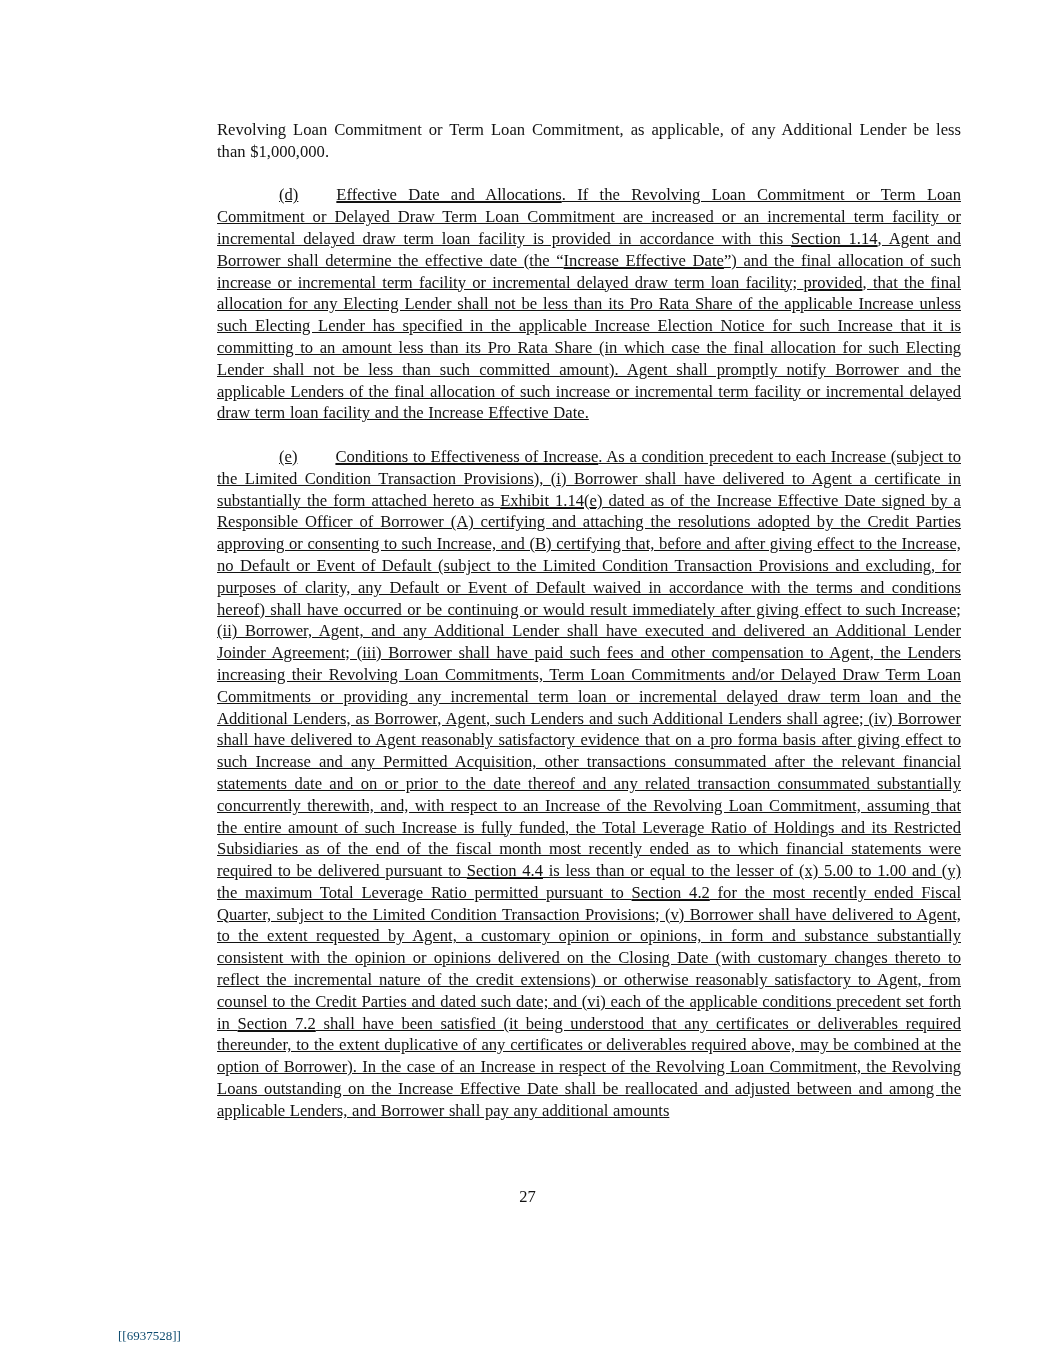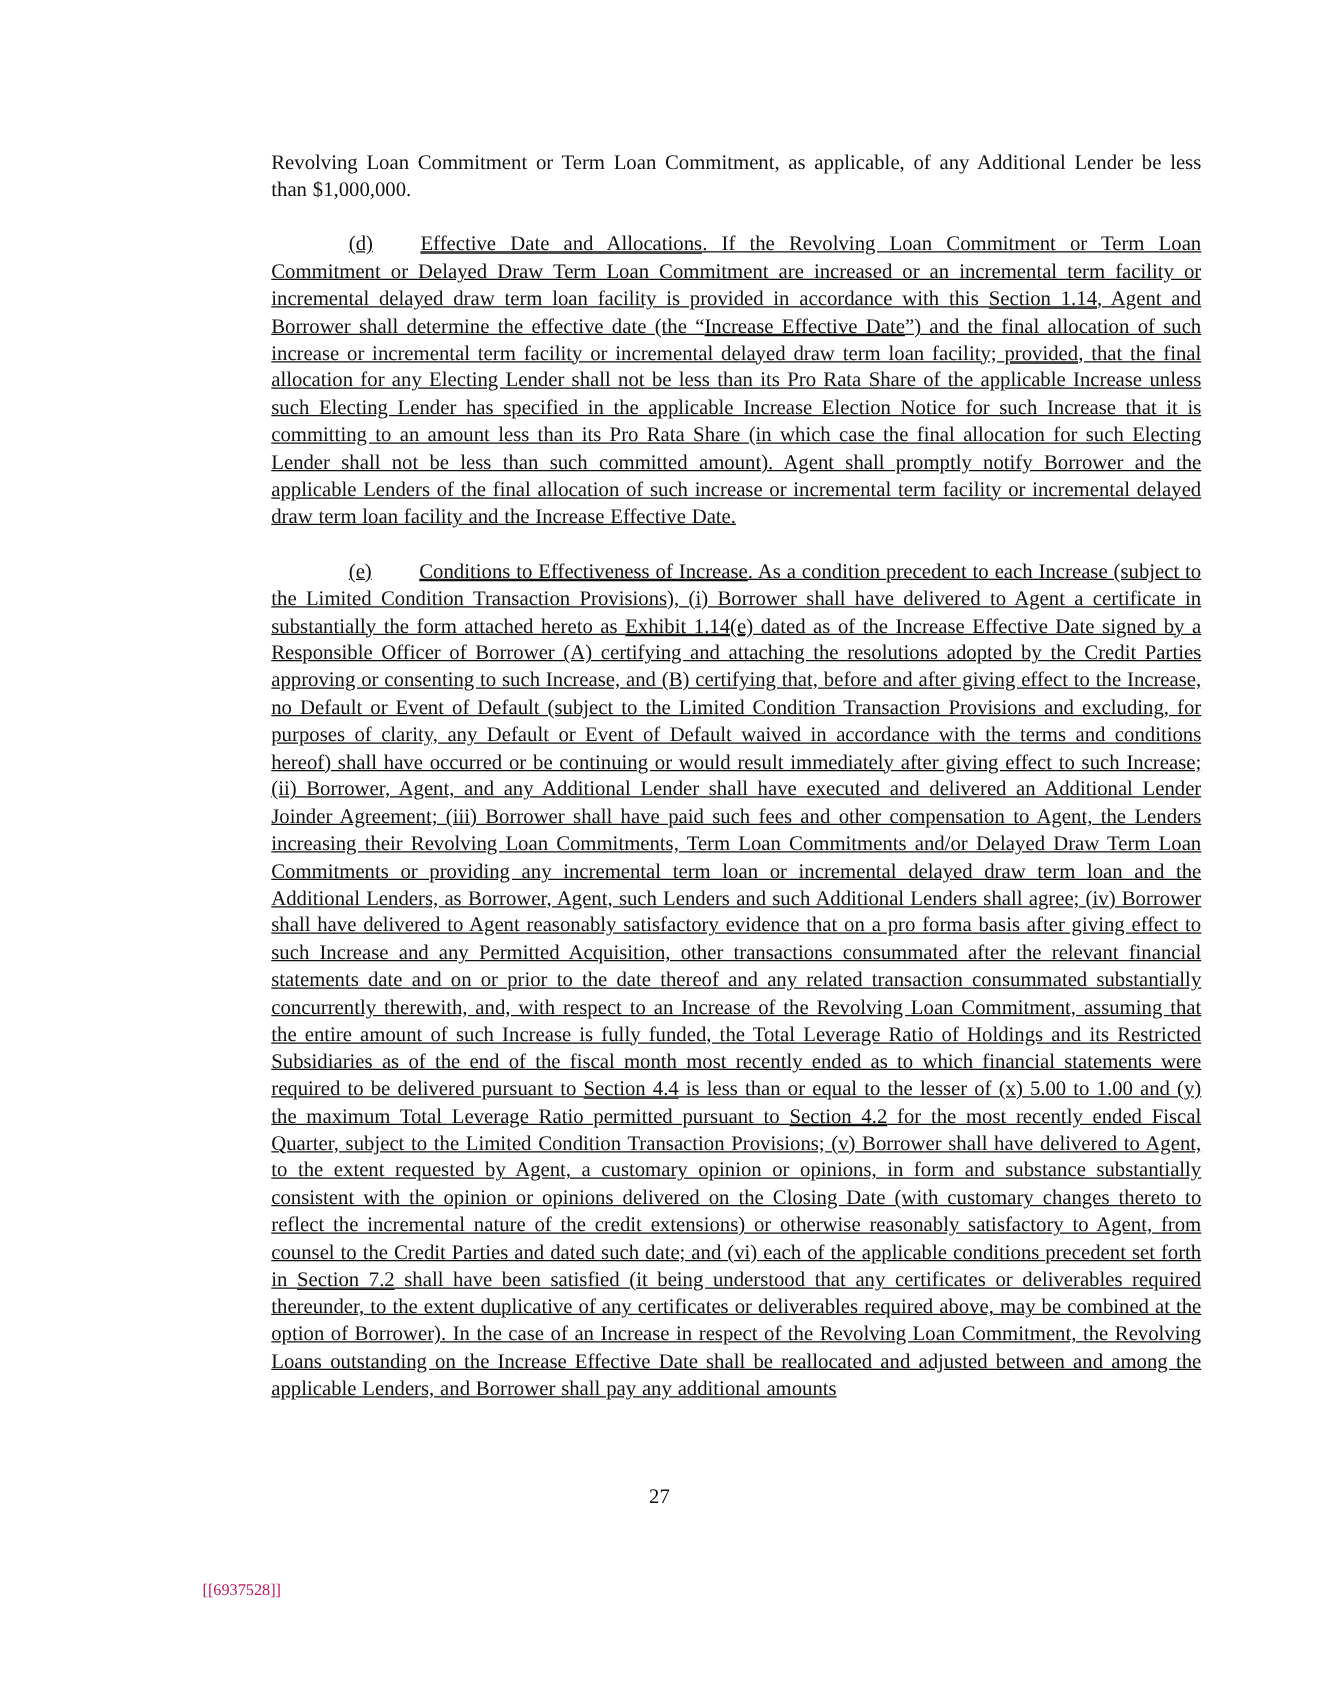--- a/index.html
+++ b/index.html
@@ -35,24 +35,23 @@
     top: 1187px;
     left: 0;
     width: 100%;
     text-align: center;
     font-size: 16.5px;
     color: #121212;
   }
   .footer-doc-id {
     position: absolute;
     left: 118px;
-    top: 1264px;
+    top: 1328px;
     font-size: 13px;
-    color: #be185d;
-    margin-left: 44px;
+    color: #0c4a6e;
   }
 </style>
 </head>
 <body>
 
 <div class="page">
   <div class="content">
 
     <p class="para"><span>Revolving Loan Commitment or Term Loan Commitment, as applicable, of any Additional Lender be less than $1,000,000.</span></p>
 

